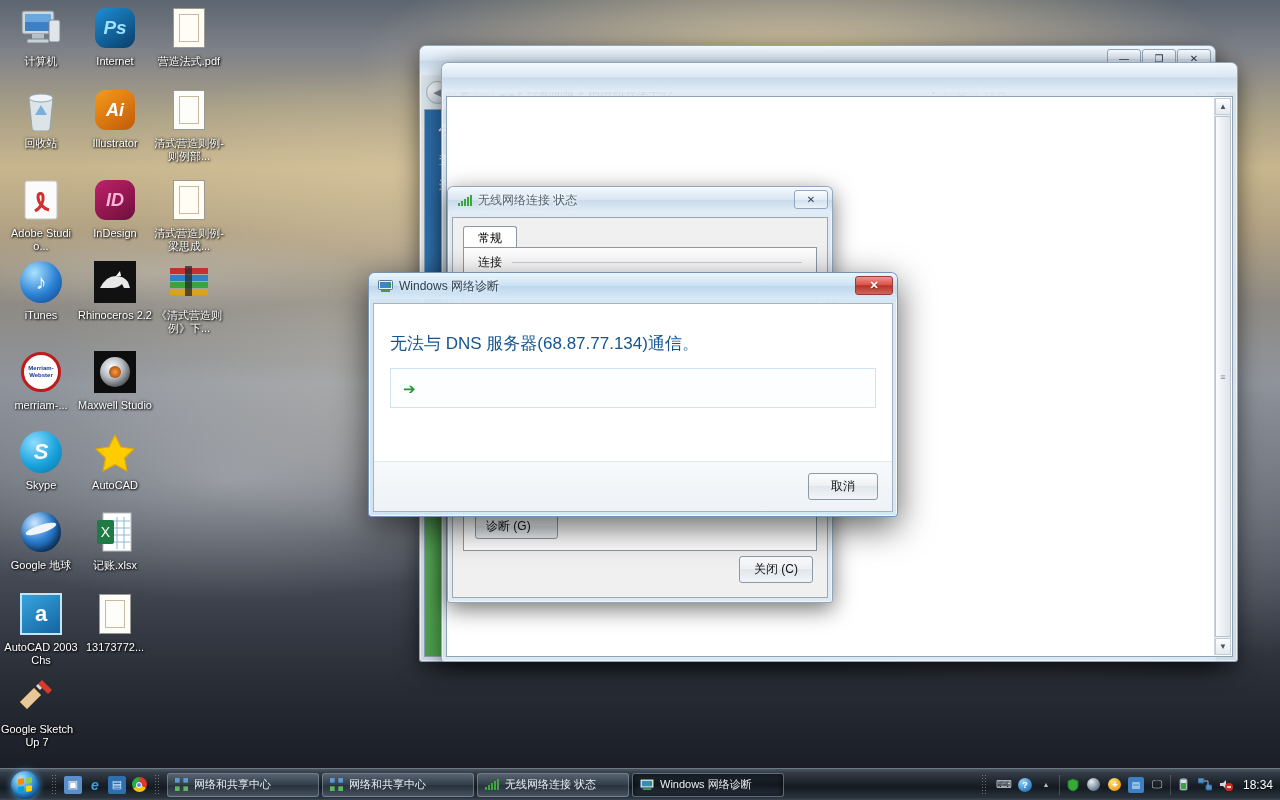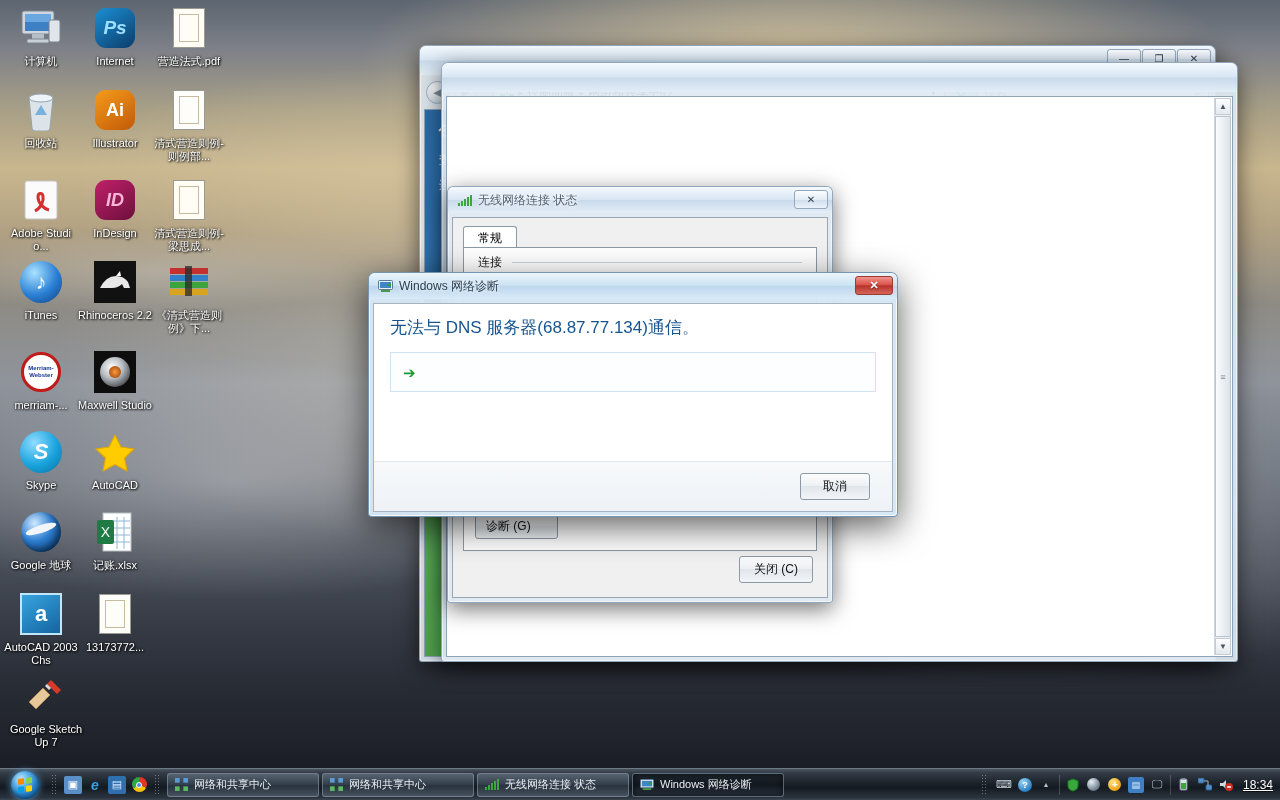--- a/index.html
+++ b/index.html
@@ -262,33 +262,33 @@
     position:absolute; right:4px; top:3px; width:38px;height:19px; border-radius:3px;
     border:1px solid #9b3a33;
     background:linear-gradient(180deg,#f0948d 0%,#d9544b 45%,#b6332b 52%,#d4655c 100%);
     color:#fff; font-weight:bold; font-size:11px; display:flex;align-items:center;justify-content:center;
     text-shadow:0 1px 1px rgba(0,0,0,.45);
   }
   #diag .dbody{
     position:absolute; left:4px; top:30px; right:4px; bottom:4px;
     background:#fff; border:1px solid #a6b4c1; display:flex; flex-direction:column;
   }
-  .d-head{ font-size:17px; color:#16558f; padding:12px 16px 0; }
+  .d-head{ font-size:17px; color:#16558f; padding:28px 16px 0; }
   .d-sub{ font-size:12px; color:#111; padding:11px 16px 0; }
   .d-box{
     margin:13px 16px 0; border:1px solid #cfe4f2; background:#fdfeff;
     padding:9px 12px 11px; display:flex; gap:9px;
   }
   .garrow{ color:#1f9a33; font-size:15px; line-height:1; padding-top:3px; }
   .d-box-t{ font-size:15px; color:#15578f; line-height:1.25; }
   .d-box-d{ font-size:12px; color:#111; line-height:1.5; margin-top:3px; }
   .d-foot{
     margin-top:auto; height:50px; border-top:1px solid #e3e8ed;
     background:linear-gradient(180deg,#f7f9fb,#eef2f6);
-    display:flex; align-items:center; justify-content:flex-end; padding-right:22px;
+    display:flex; align-items:center; justify-content:flex-end; padding-right:14px;
   }
   .d-foot .btn{ min-width:70px; justify-content:center; padding:4px 16px; }
 
   
   #taskbar{
     position:absolute; left:0; bottom:0; width:1280px; height:32px; z-index:50;
     background:linear-gradient(180deg, #4b5560 0%, #333c47 12%, #1c232b 45%, #141a21 60%, #2a333d 92%, #3b4651 100%);
     border-top:1px solid #6d7985;
     display:flex; align-items:center;
   }
@@ -317,21 +317,21 @@
     border:1px solid rgba(150,166,182,.5);
     overflow:hidden; white-space:nowrap;
   }
   .tbtn.active{
     background:linear-gradient(180deg, rgba(30,38,47,.95) 0%, rgba(18,24,31,.95) 50%, rgba(42,52,63,.95) 100%);
     border:1px solid rgba(120,136,152,.7);
     box-shadow:inset 0 0 6px rgba(0,0,0,.7);
   }
   .tray{ margin-left:auto; display:flex; align-items:center; gap:5px; padding-right:7px; }
   .trayico{ width:16px;height:16px; display:flex;align-items:center;justify-content:center; font-size:11px; }
-  .clock{ color:#fff; font-size:12px; padding-left:4px; text-shadow:0 1px 1px rgba(0,0,0,.6);text-decoration:underline; }
+  .clock{ color:#fff; font-size:12px; padding-left:4px; text-shadow:0 1px 1px rgba(0,0,0,.6); }
   .traysep{ width:1px;height:20px;background:rgba(255,255,255,.18); }
 
   .wifi-bars{ display:inline-flex; align-items:flex-end; gap:1px; height:11px; }
   .wifi-bars i{ width:2px; background:#3ba63b; display:block; }
 </style>
 </head>
 <body>
 
 <div id="desktop">
 
@@ -371,21 +371,21 @@
           <path d="M5 9 h24 l-3 30 a3 3 0 0 1 -3 3 h-12 a3 3 0 0 1 -3 -3 z" fill="#dfe8ef" stroke="#93a2ae" opacity=".95"></path>
           <ellipse cx="17" cy="9" rx="12" ry="4" fill="#eef4f9" stroke="#93a2ae"></ellipse>
           <path d="M17 16 l6 10 h-12 z" fill="#4f9ad6" opacity=".7"></path>
         </svg>
       </div>
       <div class="dlabel">回收站</div>
     </div>
 
     <div class="dicon" style="left:78px;top:86px">
       <div class="glyph">
-        <div class="sq" style="background:linear-gradient(145deg,#f59b1b,#c25a08);color:#fff;">Ai</div>
+        <div class="sq" style="background:linear-gradient(145deg,#f59b1b,#c25a08);color:#fff;font-style:italic">Ai</div>
       </div>
       <div class="dlabel">Illustrator</div>
     </div>
 
     <div class="dicon" style="left:152px;top:86px">
       <div class="glyph">
           <div class="doc"></div>
         </div>
       <div class="dlabel">清式营造则例-则例部...</div>
     </div>
@@ -519,21 +519,21 @@
       <div class="dlabel">AutoCAD 2003 Chs</div>
     </div>
 
     <div class="dicon" style="left:78px;top:590px">
       <div class="glyph">
           <div class="doc"></div>
         </div>
       <div class="dlabel">13173772...</div>
     </div>
 
-    <div class="dicon" style="left:9px;top:672px">
+    <div class="dicon" style="left:0;top:672px">
       <div class="glyph">
         <svg width="42" height="40" viewBox="0 0 42 40">
           <path d="M4 26 l14-14 7 7 -14 14z" fill="#e8c89a" stroke="#a9854f"></path>
           <path d="M26 4 l10 10 -4 4 -10-10z" fill="#d83a2a"></path>
           <path d="M22 8 l4 4 -2 2 -4-4z" fill="#ddd"></path>
         </svg>
       </div>
       <div class="dlabel">Google SketchUp 7</div>
     </div>
   </div>

